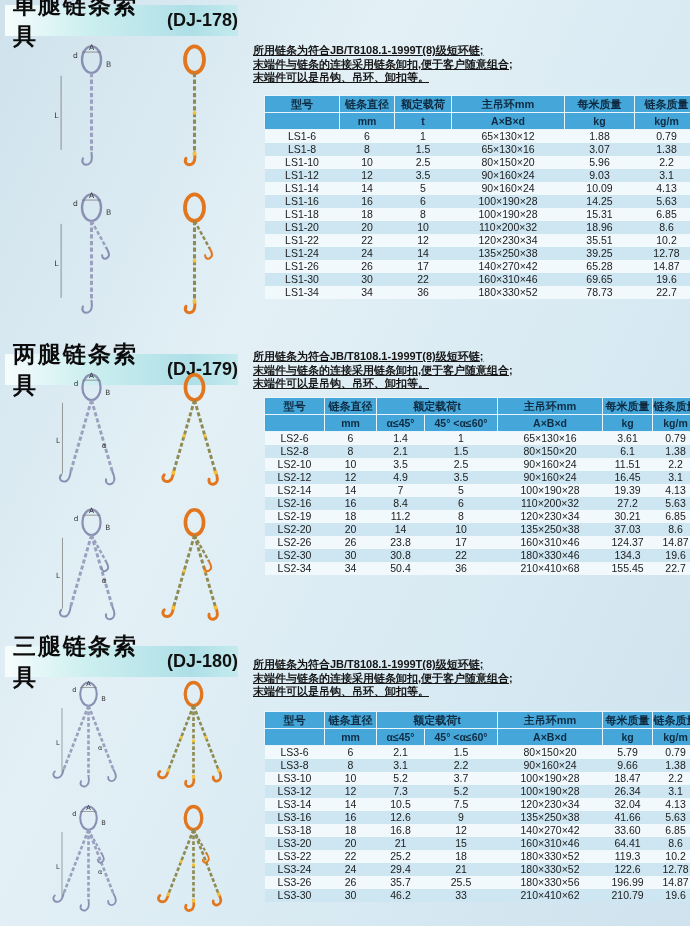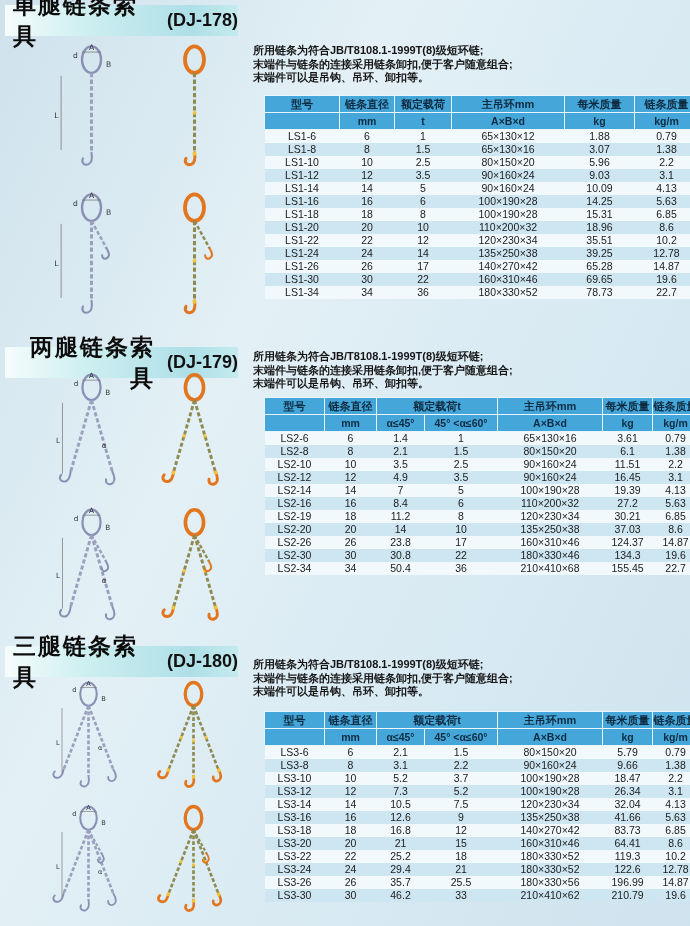--- a/index.html
+++ b/index.html
@@ -10,21 +10,21 @@
     color:#1b1b1b;
   }
   .section{position:absolute;left:0;width:690px;}
   .title-band{
     position:absolute;left:5px;height:31px;width:233px;
     background:linear-gradient(90deg,#f6fcfc 0%,#cdeff0 35%,#aedfe7 80%,#c4ebee 100%);
     display:flex;align-items:center;padding-left:8px;box-sizing:border-box;
   }
   .title-band .t{font-size:23px;font-weight:bold;letter-spacing:2px;color:#0c0c0c;}
   .title-band .c{font-size:18px;font-weight:bold;color:#111;margin-left:12px;white-space:nowrap;}
-  .notes{position:absolute;left:253px;width:432px;font-size:11px;font-weight:600;line-height:13.5px;color:#161616;}
+  .notes{position:absolute;left:253px;width:432px;font-size:11px;font-weight:600;line-height:13.5px;color:#161616;text-decoration:underline;}
   table.spec{
     position:absolute;left:264px;width:434px;border-collapse:collapse;table-layout:fixed;
     font-size:10.5px;text-align:center;
   }
   table.spec th{
     background:#45a7d9;color:#0e2b42;font-weight:bold;font-size:11px;
     border:1px solid #e9f5fa;padding:1px 0;height:14px;line-height:13px;
   }
   table.spec th.sub{font-size:10.5px;}
   table.spec td{padding:0;height:13px;line-height:12.5px;color:#202020;}
@@ -235,21 +235,21 @@
           <td>36</td>
           <td>180×330×52</td>
           <td>78.73</td>
           <td>22.7</td>
         </tr>
       </tbody>
   </table>
 </div>
 
 <div class="section" style="top:332px;height:308px;">
-  <div class="title-band" style="top:15px;text-align:right;">
+  <div class="title-band" style="top:22px;">
     <span class="t">两腿链条索具</span>
     <span class="c">(DJ-179)</span>
   </div>
   <div class="illus" style="left:44px;top:40px;width:198px;height:262px;">
     <div class="pair">
       <svg width="95" height="127" viewBox="0 0 100 140">
           <ellipse cx="50" cy="17" rx="10" ry="14" fill="none" stroke="#8a90b4" stroke-width="2.5"></ellipse>
           <line x1="50" y1="31" x2="27" y2="110" stroke="#9aa0bd" stroke-width="3.2" stroke-dasharray="4.5 2.5"></line>
           <g transform="translate(27,110) rotate(16.232350661156218)">
             <path d="M0,0 C1,6 1,10 -3,12 C-8,14 -11,10 -9,6" fill="none" stroke="#8a90b4" stroke-width="2.2" stroke-linecap="round"></path>
@@ -657,21 +657,21 @@
           <td>135×250×38</td>
           <td>41.66</td>
           <td>5.63</td>
         </tr>
         <tr>
           <td>LS3-18</td>
           <td>18</td>
           <td>16.8</td>
           <td>12</td>
           <td>140×270×42</td>
-          <td>83.73</td>
+          <td>33.60</td>
           <td>6.85</td>
         </tr>
         <tr>
           <td>LS3-20</td>
           <td>20</td>
           <td>21</td>
           <td>15</td>
           <td>160×310×46</td>
           <td>64.41</td>
           <td>8.6</td>

